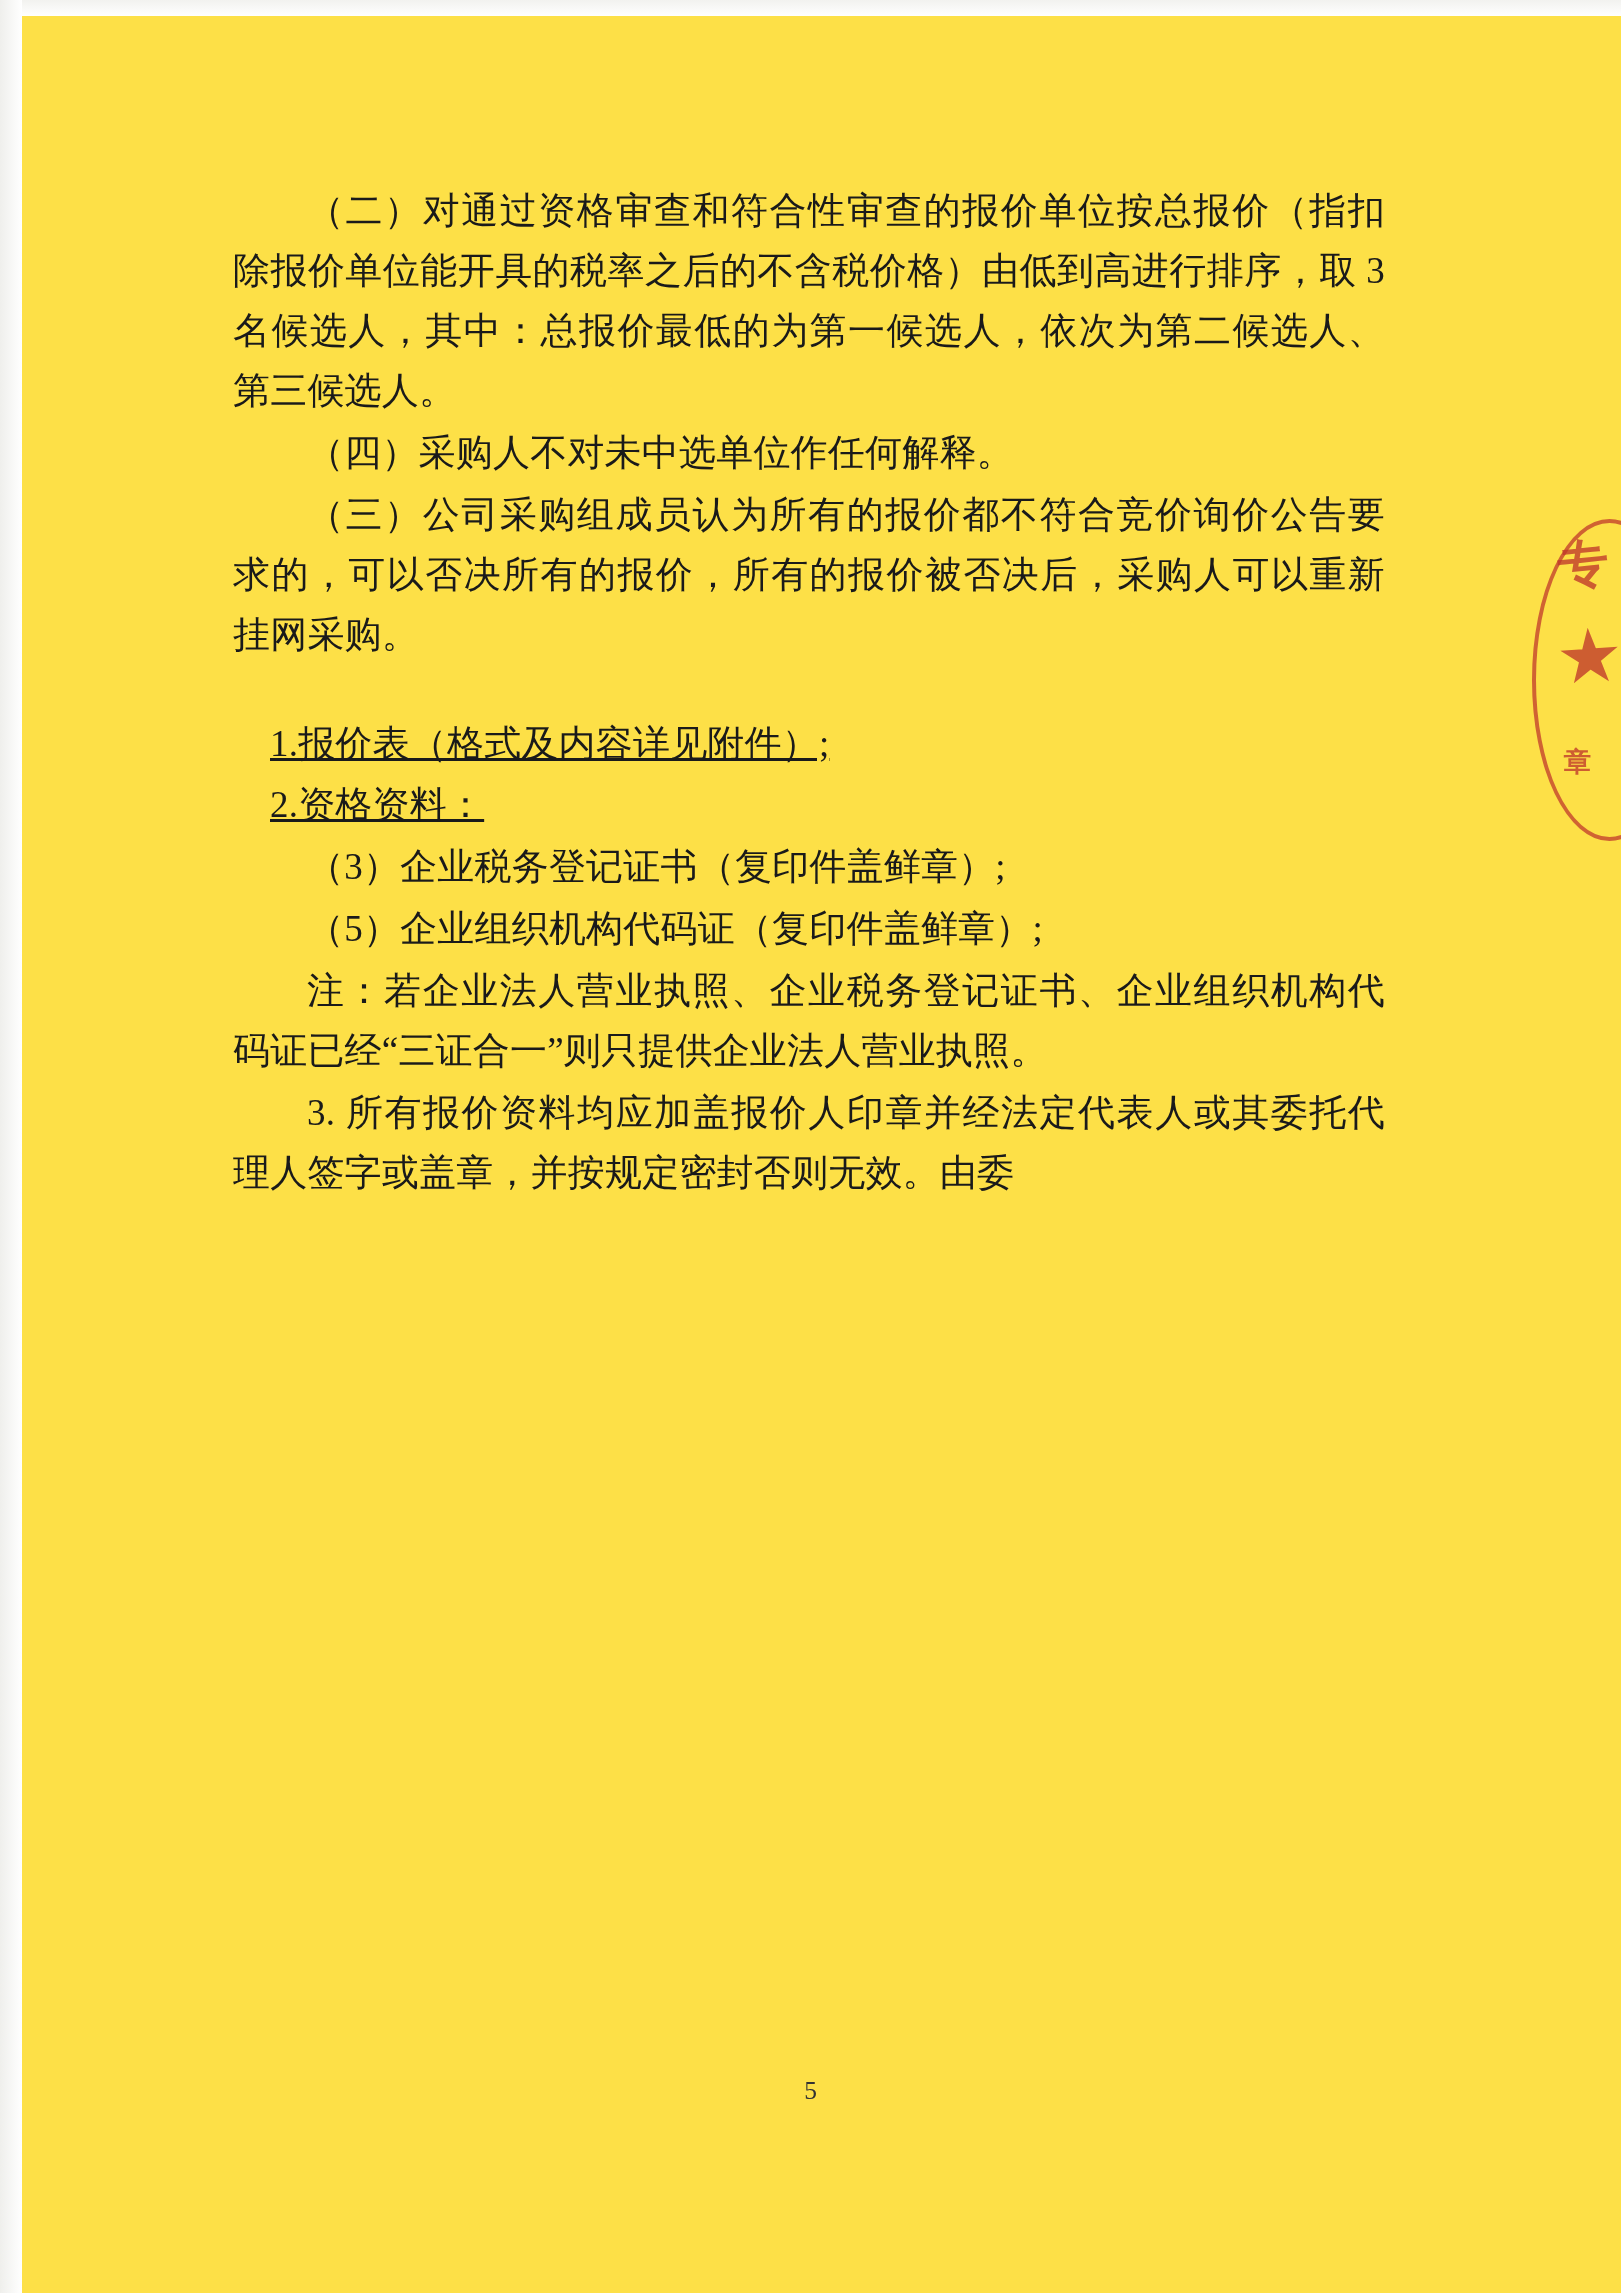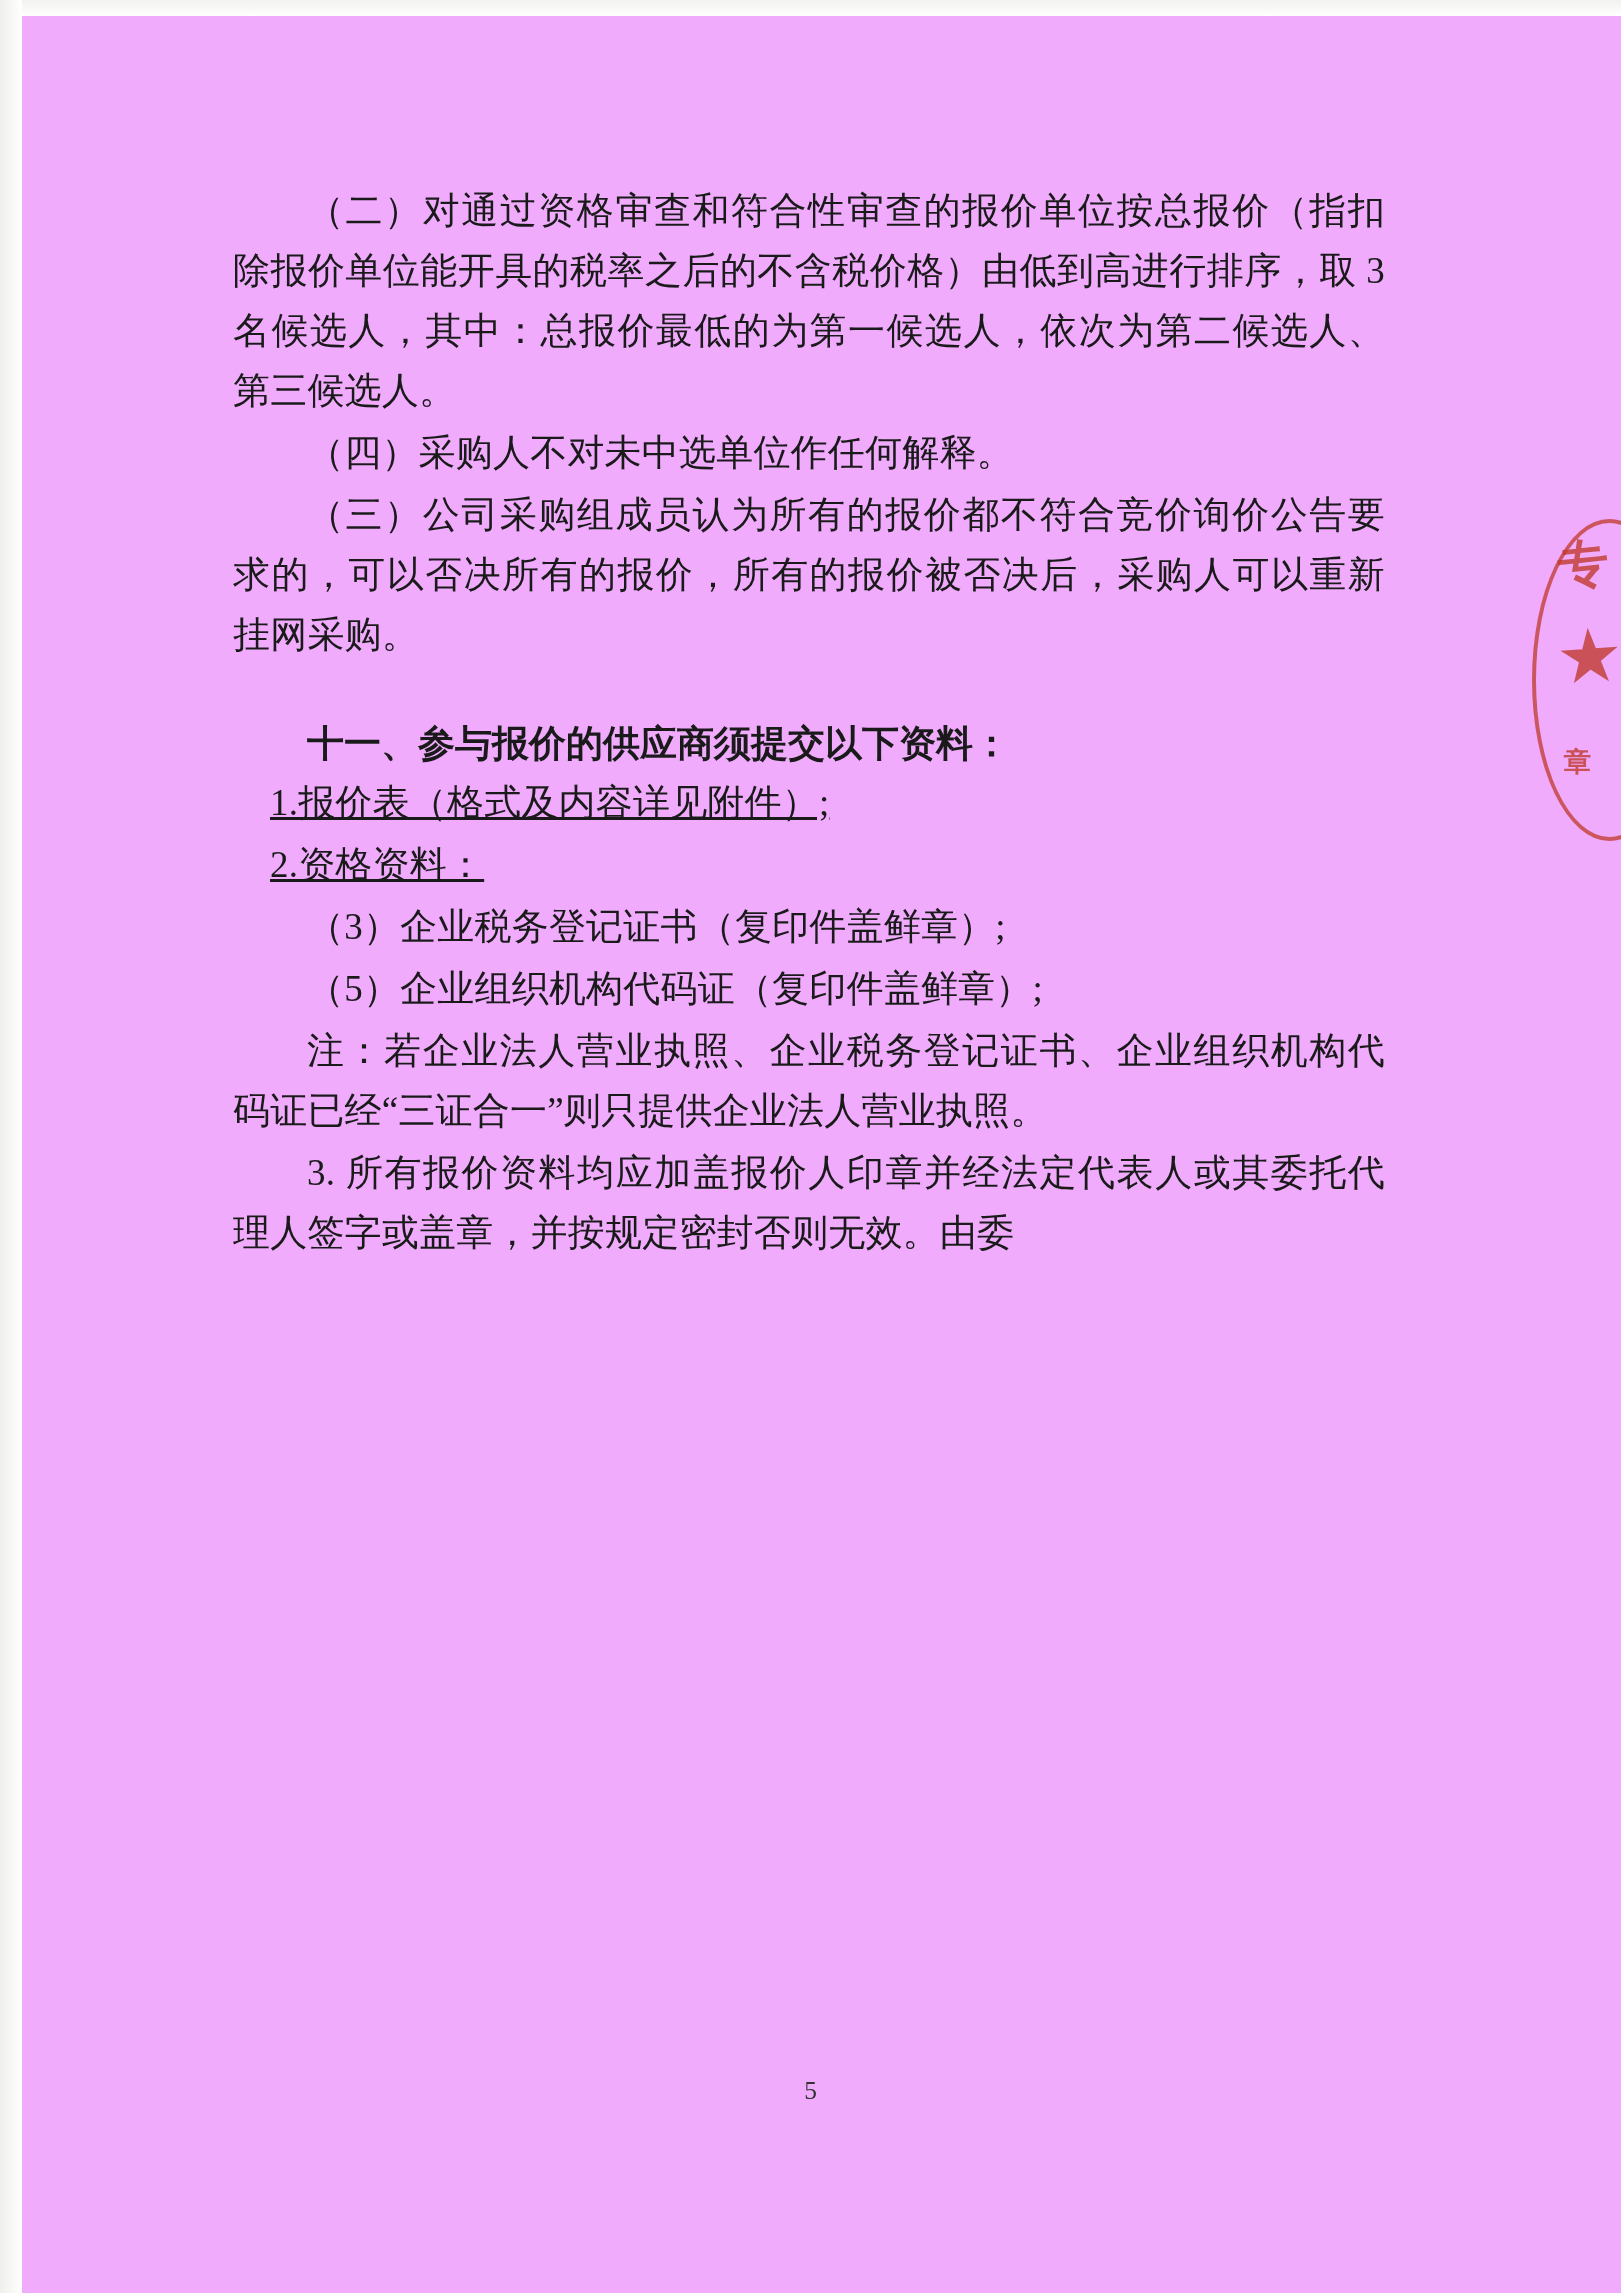--- a/index.html
+++ b/index.html
@@ -9,21 +9,21 @@
   }
   body {
     font-family: "Liberation Serif", "DejaVu Serif", serif;
     color: #1a1a1a;
   }
   .page {
     position: relative;
     width: 1621px;
     height: 2294px;
     margin: 0 auto;
-    background: #f0abfc;
+    background: #fde047;
     overflow: hidden;
   }
   .content {
     position: absolute;
     left: 233px;
     top: 181px;
     width: 1152px;
   }
   .para {
     font-size: 37px;
@@ -129,21 +129,20 @@
   <div class="scan-edge-left"></div>
 
   <div class="content">
 
     <p class="para indent2">（二）对通过资格审查和符合性审查的报价单位按总报价（指扣除报价单位能开具的税率之后的不含税价格）由低到高进行排序，取 3 名候选人，其中：总报价最低的为第一候选人，依次为第二候选人、第三候选人。</p>
     <p class="para indent2">（四）采购人不对未中选单位作任何解释。</p>
     <p class="para indent2">（三）公司采购组成员认为所有的报价都不符合竞价询价公告要求的，可以否决所有的报价，所有的报价被否决后，采购人可以重新挂网采购。</p>
 
     <div class="gap-big"></div>
 
-    <p class="heading">十一、参与报价的供应商须提交以下资料：</p>
 
     <p class="para indent-small">1.报价表（格式及内容详见附件）;</p>
     <p class="para indent-small">2.资格资料：</p>
     <p class="para indent2">（3）企业税务登记证书（复印件盖鲜章）;</p>
     <p class="para indent2">（5）企业组织机构代码证（复印件盖鲜章）;</p>
     <p class="para indent2">注：若企业法人营业执照、企业税务登记证书、企业组织机构代码证已经“三证合一”则只提供企业法人营业执照。</p>
     <p class="para indent2">3. 所有报价资料均应加盖报价人印章并经法定代表人或其委托代理人签字或盖章，并按规定密封否则无效。由委</p>
 
   </div>
 

